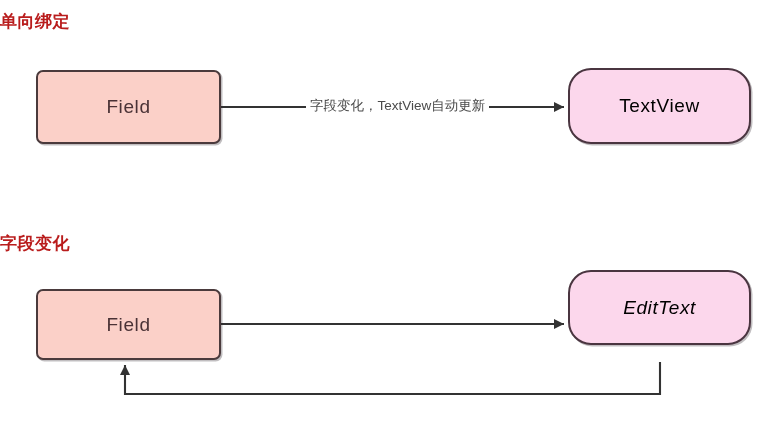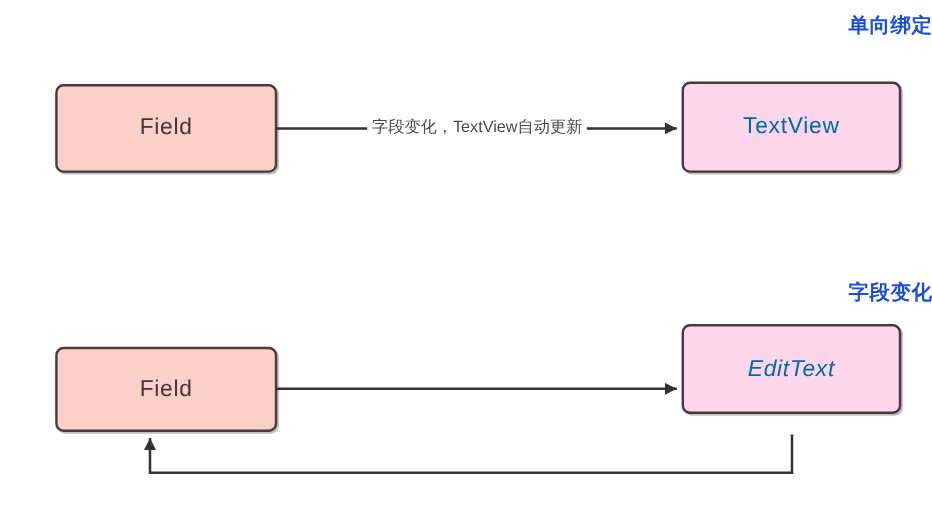--- a/index.html
+++ b/index.html
@@ -27,25 +27,25 @@
     top: 0;
     width: 777px;
     height: 436px;
     pointer-events: none;
   }
 
   
   .section-title {
     position: absolute;
     width: 100%;
-    text-align: right;
+    text-align: left;
     font-size: 17px;
     font-weight: bold;
     letter-spacing: 0.5px;
-    color: #1d4ed8;
+    color: #b91c1c;
     white-space: nowrap;
   }
   #title-one-way  { top: 10px; }
   #title-two-way  { top: 232px; }
 
   
   .node {
     position: absolute;
     box-sizing: border-box;
     border: 2px solid #46383c;
@@ -55,26 +55,26 @@
     justify-content: center;
     font-size: 19px;
     letter-spacing: 0.6px;
     color: #4a3236;
     box-shadow: 1.5px 1.5px 0 rgba(50,40,45,0.30);
   }
   .node.field {
     background: #fbd0c8;
     border-color: #4a3a3c;
     color: #4a3236;
-    margin-left: 10px;
   }
   .node.view {
     background: #fcd7ec;
     border-color: #4a3540;
-    color: #0369a1;
+    color: #000000;
+    border-radius: 23px;
   }
 
   #node-field-one   { left: 36px;  top: 70px;  width: 185px; height: 74px; }
   #node-textview    { left: 568px; top: 68px;  width: 183px; height: 76px; }
   #node-field-two   { left: 36px;  top: 289px; width: 185px; height: 71px; }
   #node-edittext    { left: 568px; top: 270px; width: 183px; height: 75px; font-style: italic; }
 
   
   .edge-label {
     position: absolute;

